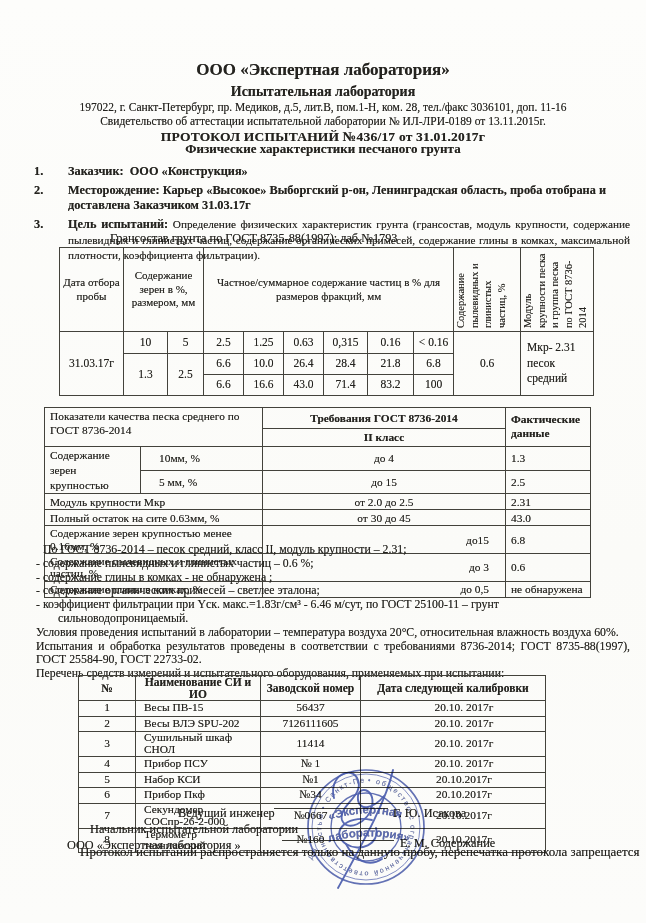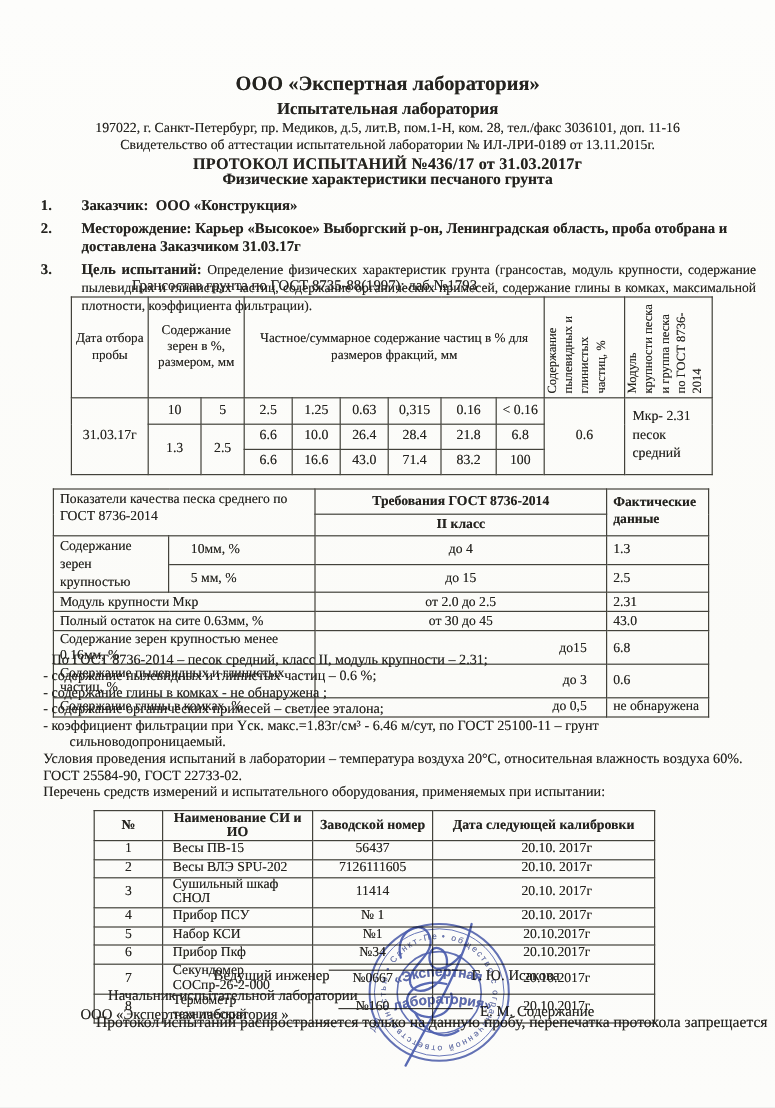--- a/index.html
+++ b/index.html
@@ -65,21 +65,21 @@
 </style>
 </head>
 <body>
 
 <div class="page">
 
   <div class="abs ctr b h-org">ООО «Экспертная лаборатория»</div>
   <div class="abs ctr b h-lab">Испытательная лаборатория</div>
   <div class="abs ctr h-addr">197022, г. Санкт-Петербург, пр. Медиков, д.5, лит.В, пом.1-Н, ком. 28, тел./факс 3036101, доп. 11-16</div>
   <div class="abs ctr h-cert">Свидетельство об аттестации  испытательной  лаборатории № ИЛ-ЛРИ-0189 от 13.11.2015г.</div>
-  <div class="abs ctr b h-prot">ПРОТОКОЛ ИСПЫТАНИЙ №436/17 от  31.03.2017г</div>
+  <div class="abs ctr b h-prot">ПРОТОКОЛ ИСПЫТАНИЙ №436/17 от  31.01.2017г</div>
   <div class="abs ctr b h-subj">Физические характеристики  песчаного грунта</div>
 
   <div class="abs list">
     <div class="li">
       <span class="num">1.</span>
       <span class="txt b"><span>Заказчик:</span>&nbsp; <span>ООО «Конструкция»</span></span>
     </div>
     <div class="li">
       <span class="num">2.</span>
       <span class="txt b"><span>Месторождение:</span> <span>Карьер «Высокое» Выборгский р-он, Ленинградская область,  проба отобрана и доставлена Заказчиком 31.03.17г</span></span>
@@ -207,20 +207,21 @@
     </table>
 
   <div class="abs concl">
     <div class="ln p1">По ГОСТ 8736-2014 –  песок  средний, класс II,  модуль крупности – 2.31;</div>
     <div class="ln">- содержание пылевидных и глинистых частиц – 0.6 %;</div>
     <div class="ln">- содержание  глины в комках - не обнаружена ;</div>
     <div class="ln">- содержание органических примесей – светлее эталона;</div>
     <div class="ln">-  коэффициент фильтрации при Yск. макс.=1.83г/см³  - 6.46 м/сут, по ГОСТ 25100-11 – грунт</div>
     <div class="ln ind b" style="font-weight:normal">сильноводопроницаемый.</div>
     <div class="ln">Условия проведения испытаний в лаборатории – температура воздуха 20°С, относительная   влажность воздуха 60%.</div>
+    <div class="ln jst">Испытания и обработка результатов проведены в соответствии с требованиями  8736-2014;  ГОСТ 8735-88(1997),</div>
     <div class="ln">ГОСТ 25584-90,  ГОСТ 22733-02.</div>
     <div class="ln">Перечень средств измерений и испытательного оборудования, применяемых при испытании:</div>
   </div>
 
   <table class="abs t3">
     <colgroup>
       <col style="width:57px">
         <col style="width:125px">
         <col style="width:100px">
         <col style="width:185px">

